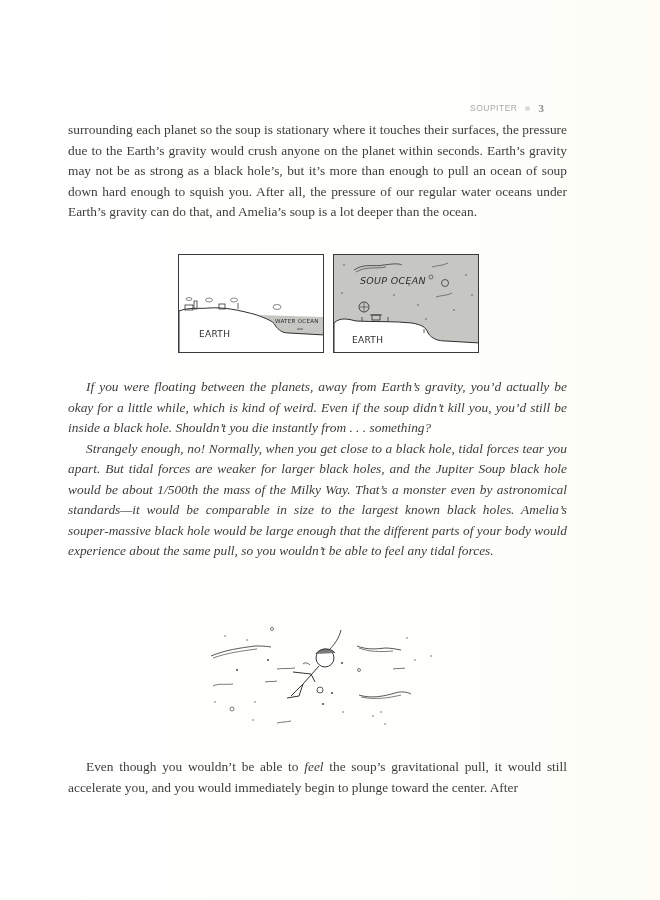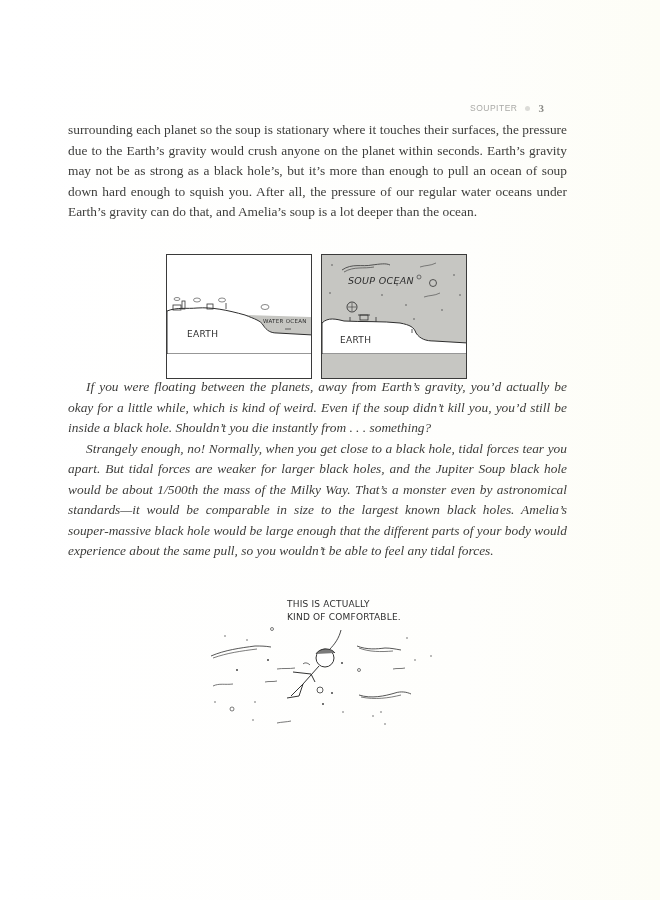--- a/index.html
+++ b/index.html
@@ -68,24 +68,25 @@
       position: absolute;
       top: 254px;
       left: 165px;
       width: 305px;
       height: 101px;
     }
     .panel {
       position: absolute;
       top: 0;
       width: 146px;
-      height: 125px;
+      height: 99px;
       border: 1.2px solid #3a3a3a;
       box-sizing: border-box;
       overflow: hidden;
+      margin-left: 12px;
     }
     .panel-left { left: 1px; background: #ffffff; }
     .panel-right { left: 156px; background: #c6c6c2; }
     .panel svg { position: absolute; left: 0; top: 0; }
     .panel-label {
       position: absolute;
       font-family: "DejaVu Sans", sans-serif;
       font-size: 9px;
       color: #2c2c2c;
       letter-spacing: 0.3px;
@@ -234,20 +235,19 @@
       <circle cx="178" cy="124" r="0.8" fill="#666"></circle>
       <circle cx="186" cy="120" r="0.8" fill="#666"></circle>
       <circle cx="236" cy="64" r="0.8" fill="#666"></circle>
       <circle cx="220" cy="68" r="0.8" fill="#666"></circle>
       <circle cx="30" cy="44" r="0.8" fill="#666"></circle>
       <circle cx="52" cy="48" r="0.8" fill="#666"></circle>
       <circle cx="212" cy="46" r="0.8" fill="#666"></circle>
       <circle cx="148" cy="120" r="0.8" fill="#666"></circle>
       <circle cx="190" cy="132" r="0.8" fill="#666"></circle>
     </svg>
-    <div class="speech">
-      <div>THIS IS ACTUALLY</div>
-      <div>KIND OF COMFORTABLE.</div>
-    </div>
-  </div>
-
+  </div>
+
+  <div class="text-block para4">
+    <p class="indent"><span>Even though you wouldn’t be able to </span><em>feel</em><span> the soup’s gravitational pull, it would still accelerate you, and you would immediately begin to plunge toward the center. After</span></p>
+  </div>
 
 </div>
 
 </body></html>

